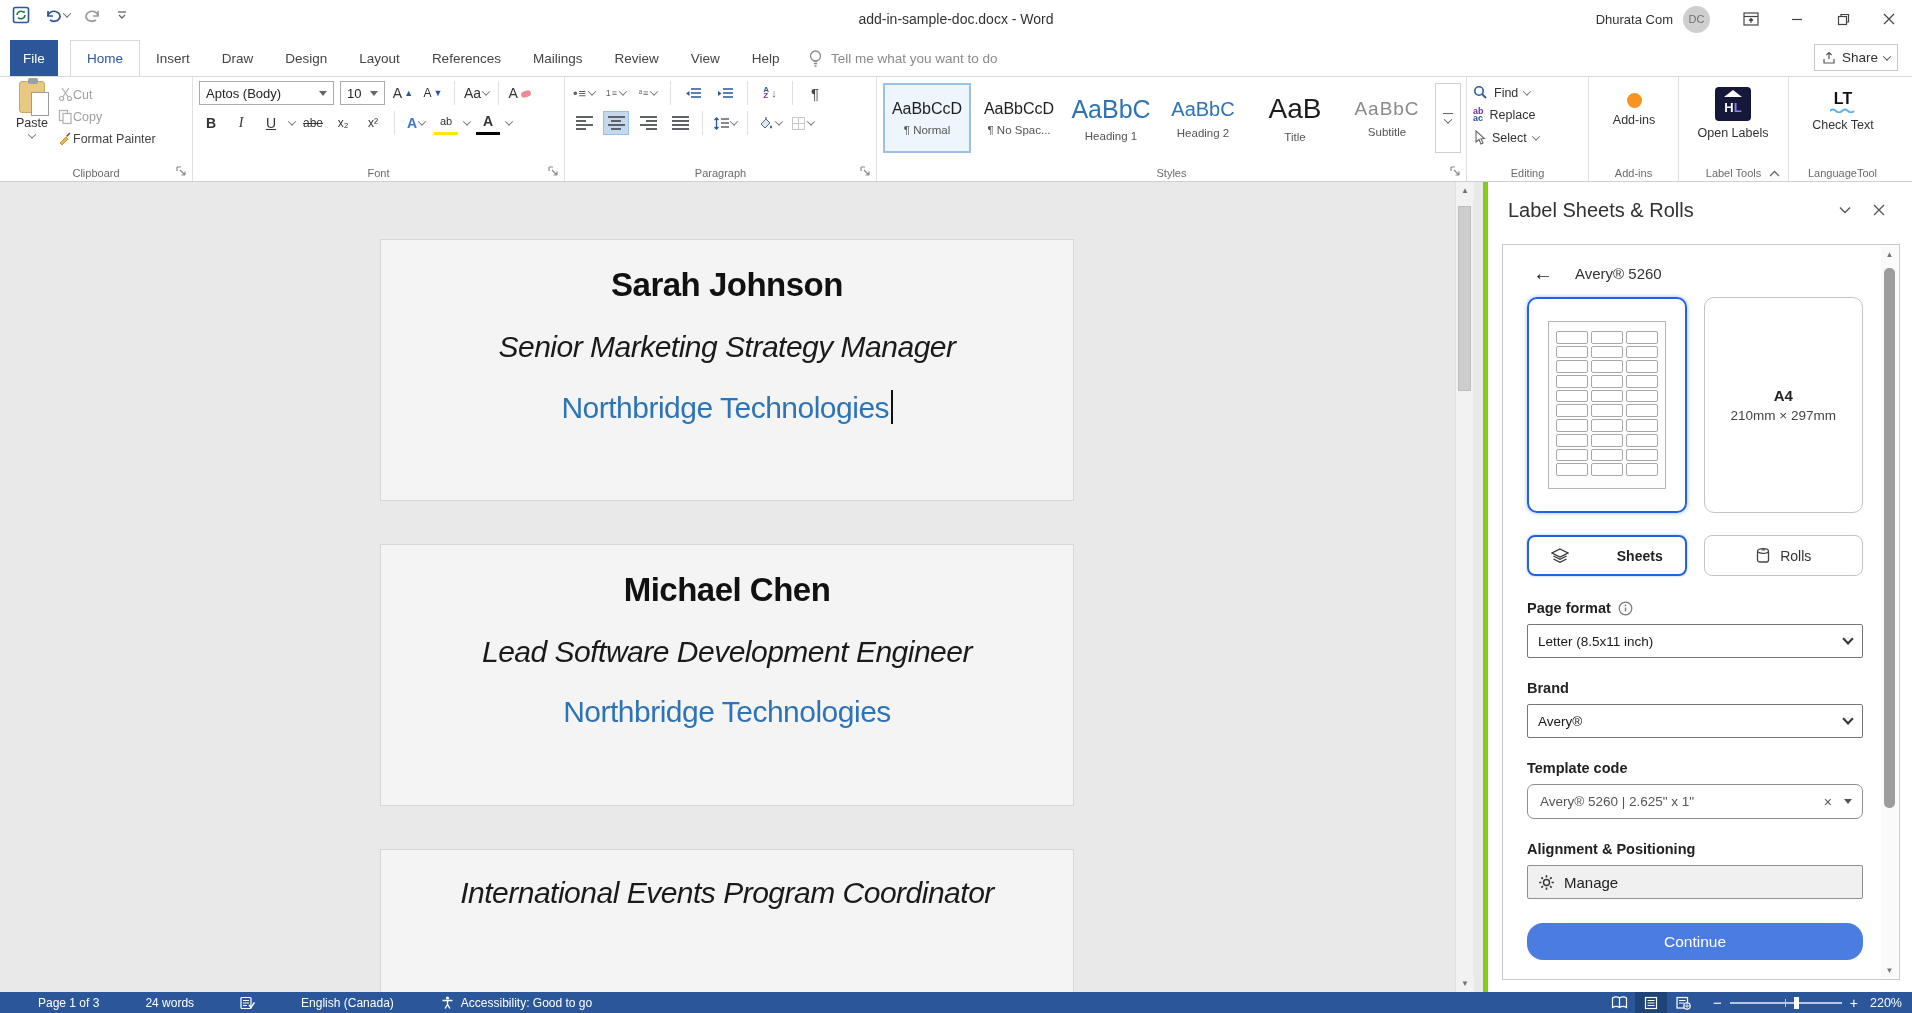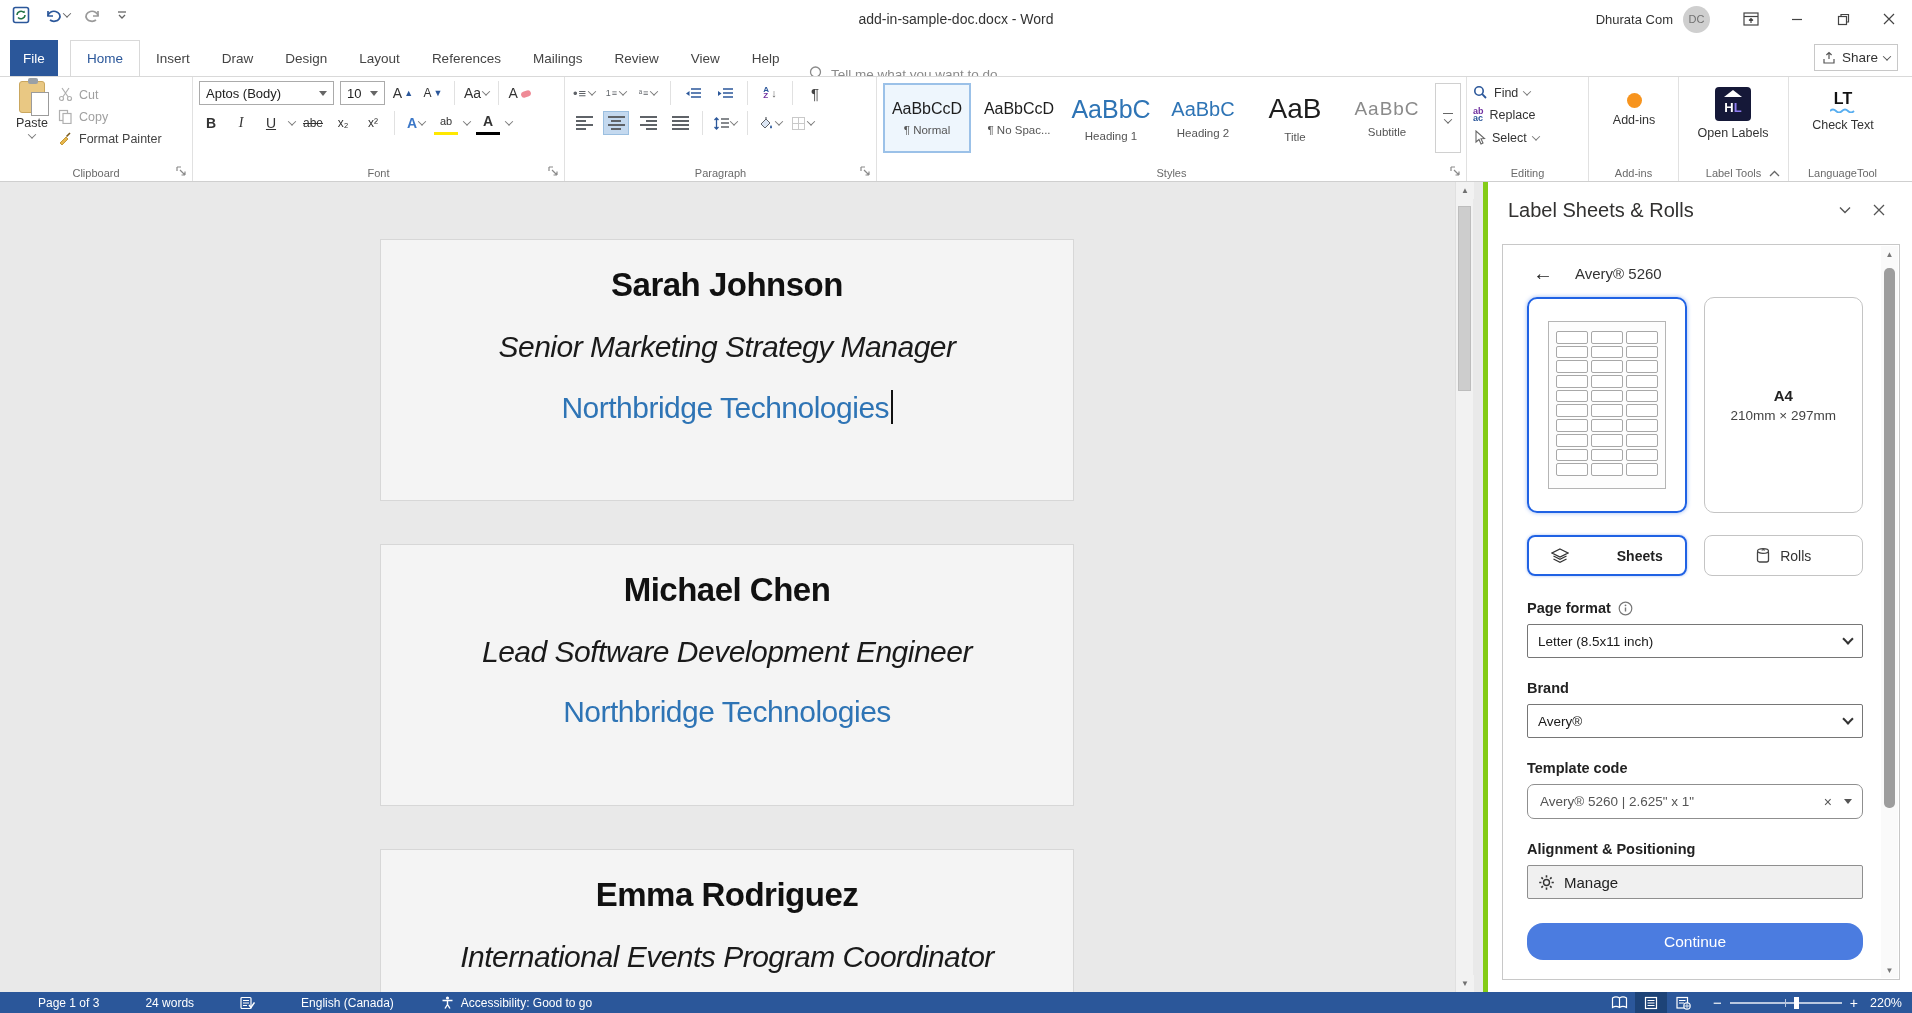--- a/index.html
+++ b/index.html
@@ -19,41 +19,41 @@
   .tb-user { font-size:13px; color:#333; margin-right:10px; }
   .avatar { width:27px; height:27px; border-radius:50%; background:#cfcfcf; color:#707070; font-size:11px; display:flex; align-items:center; justify-content:center; margin-right:18px; }
   .winbtn { width:46px; height:38px; display:flex; align-items:center; justify-content:center; color:#444; font-size:14px; }
 
   
   #tabrow { position:absolute; left:0; top:38px; width:1912px; height:38px; background:#fff; }
   .file-tab { position:absolute; left:10px; top:2px; width:48px; height:36px; background:#2b579a; color:#fff; font-size:13.5px; display:flex; align-items:center; justify-content:center; }
   .tabs { position:absolute; left:70px; top:2px; height:36px; display:flex; }
   .tab { padding:0 16px; height:36px; display:flex; align-items:center; font-size:13.5px; color:#444; }
   .tab.active { background:#fff; color:#2b579a; border:1px solid #d9d9d9; border-bottom:none; }
-  .tellme { position:absolute; left:808px; top:18px; height:36px; display:flex; align-items:center; gap:8px; font-size:13.5px; color:#8a8a8a; }
+  .tellme { position:absolute; left:808px; top:2px; height:36px; display:flex; align-items:center; gap:8px; font-size:13.5px; color:#8a8a8a; }
   .share-btn { position:absolute; right:14px; top:6px; width:84px; height:27px; border:1px solid #c8c8c8; background:#fff; display:flex; align-items:center; justify-content:center; gap:6px; font-size:13.5px; color:#333; }
 
   
   #ribbon { position:absolute; left:0; top:76px; width:1912px; height:106px; background:#fff; border-top:1px solid #d9d9d9; border-bottom:1px solid #cfcfcf; display:flex; }
   .group { position:relative; height:100%; padding:4px 4px 18px 6px; }
   .group + .group { border-left:1px solid #e1e1e1; }
   .group-label { position:absolute; bottom:2px; left:0; right:0; text-align:center; font-size:11px; color:#6a6a6a; }
   .launcher { position:absolute; bottom:3px; right:4px; width:12px; height:12px; color:#8a8a8a; }
   .rowset { display:flex; flex-direction:column; gap:6px; }
   .rib-row { display:flex; align-items:center; gap:6px; }
   .chev { width:6px; height:6px; border-right:1.4px solid #7a7a7a; border-bottom:1.4px solid #7a7a7a; transform:rotate(45deg) translate(-1px,-1px); display:inline-block; }
   .tri-down { width:0; height:0; border-left:4px solid transparent; border-right:4px solid transparent; border-top:5px solid #666; display:inline-block; }
 
   
   .paste-big { width:52px; height:74px; display:flex; flex-direction:column; align-items:center; justify-content:flex-start; gap:3px; font-size:12.5px; color:#333; }
   .clipboard-ico { width:26px; height:32px; background:#e9c883; border-radius:3px; position:relative; border:1px solid #caa75e; }
   .clipboard-ico::before { content:""; position:absolute; left:8px; top:-4px; width:10px; height:6px; background:#9aa0a6; border-radius:2px; }
   .clipboard-ico::after { content:""; position:absolute; right:-5px; bottom:-4px; width:16px; height:22px; background:#fff; border:1px solid #9b9b9b; }
   .clip-cmds { display:flex; flex-direction:column; gap:7px; padding-top:6px; }
-  .clip-cmd { display:flex; align-items:center; gap:6px; font-size:12.5px; }
+  .clip-cmd { display:flex; align-items:center; gap:0; font-size:12.5px; }
   .disabled-txt { color:#a0a0a0; }
 
   
   .combo { border:1px solid #ababab; background:#fff; height:24px; display:flex; align-items:center; justify-content:space-between; padding:0 6px; font-size:13px; color:#222; }
   .fbtn { min-width:24px; height:24px; display:inline-flex; align-items:center; justify-content:center; font-size:14px; color:#333; gap:2px; }
   .fletter { font-weight:bold; }
   .underbar { border-bottom:3px solid; padding-bottom:0px; line-height:15px; }
   .vsep { width:1px; height:24px; background:#e1e1e1; margin:0 3px; }
 
   
@@ -572,21 +572,20 @@
     <span class="lb-name">Sarah Johnson</span>
     <span class="lb-role">Senior Marketing Strategy Manager</span>
     <span class="lb-company"><span>Northbridge Technologies</span><span class="caret"></span></span>
   </div>
   <div class="label-block" style="top:362px">
     <span class="lb-name">Michael Chen</span>
     <span class="lb-role">Lead Software Development Engineer</span>
     <span class="lb-company">Northbridge Technologies</span>
   </div>
   <div class="label-block" style="top:667px">
-    <span class="lb-name">Emma Rodriguez</span>
     <span class="lb-role">International Events Program Coordinator</span>
     <span class="lb-company"></span>
   </div>
 </div>
 
 <div class="doc-scroll">
   <span class="scroll-arrow" style="top:0">▲</span>
   <span class="doc-thumb"></span>
   <span class="scroll-arrow" style="bottom:0">▼</span>
 </div>

